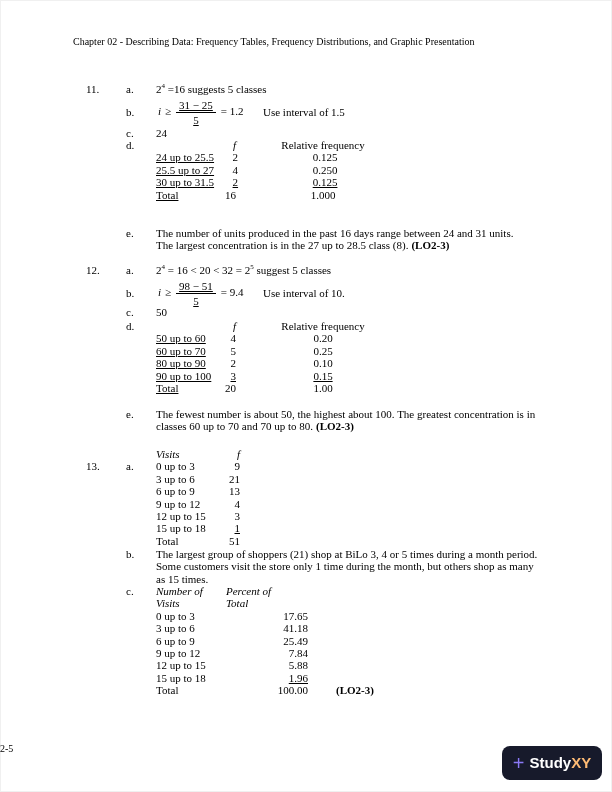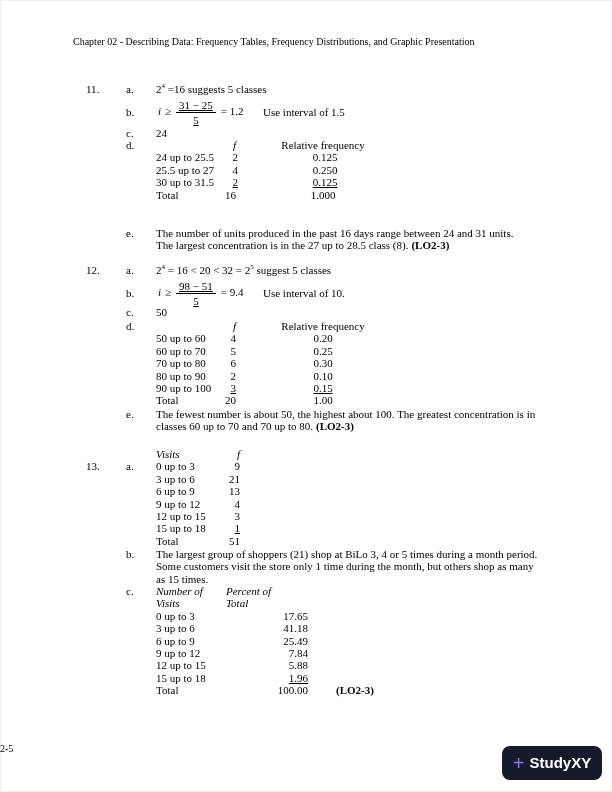--- a/index.html
+++ b/index.html
@@ -30,21 +30,21 @@
   
   .sec.eq { height: 32px; }
   .sec.eq .row { height: 32px; align-items: center; }
   .frac { display: inline-block; text-align: center; vertical-align: middle; margin: 0 3px; text-decoration: underline; }
   .frac .fnum { display: block; border-bottom: 1px solid #000; padding: 0 3px 1px; line-height: 12px; }
   .frac .fden { display: block; padding-top: 1px; line-height: 12px; }
   .eqpart { margin: 0 2px; }
   .note { position: absolute; left: 177px; top: 50%; transform: translateY(-50%); white-space: nowrap; }
 
   
-  .tc-class { flex: 0 0 56px; white-space: nowrap; }
+  .tc-class { flex: 0 0 56px; white-space: nowrap; text-decoration: underline; }
   .tc-f     { flex: 0 0 24px; text-align: right; white-space: nowrap; }
   .tc-rf    { flex: 0 0 130px; text-align: center; white-space: nowrap; padding-left: 22px; }
 
   
   .tc-v   { flex: 0 0 56px; white-space: nowrap; }
   .tc-f13 { flex: 0 0 28px; text-align: right; white-space: nowrap; }
 
   
   .tc-n { flex: 0 0 70px; white-space: nowrap; }
   .tc-p { flex: 0 0 82px; text-align: right; white-space: nowrap; }
@@ -60,21 +60,21 @@
     position: absolute; left: 502px; top: 746px;
     width: 100px; height: 34px;
     background: #171a2b;
     border-radius: 8px;
     display: flex; align-items: center; justify-content: center;
     font-family: "Liberation Sans", sans-serif;
     font-weight: bold; font-size: 15px; color: #ffffff;
     cursor: pointer;
   }
   .logo-plus { color: #8a79f5; font-size: 20px; font-weight: 400; margin-right: 5px; line-height: 20px; }
-  .logo-xy { color: #ffffff; }
+  .logo-xy { color: #fdba74; }
 </style>
 </head>
 <body>
 
 <div class="header">Chapter 02 - Describing Data: Frequency Tables, Frequency Distributions, and Graphic Presentation</div>
 
 <div class="sec" style="top:83px">
   <div class="row">
     <span class="col-num">11.</span>
     <span class="col-letter">a.</span>
@@ -185,25 +185,20 @@
       </div>
       <div class="row">
         <span class="tc-class">50 up to 60</span>
         <span class="tc-f">4</span>
         <span class="tc-rf">0.20</span>
       </div>
       <div class="row">
         <span class="tc-class">60 up to 70</span>
         <span class="tc-f">5</span>
         <span class="tc-rf">0.25</span>
-      </div>
-      <div class="row">
-        <span class="tc-class">70 up to 80</span>
-        <span class="tc-f">6</span>
-        <span class="tc-rf">0.30</span>
       </div>
       <div class="row">
         <span class="tc-class">80 up to 90</span>
         <span class="tc-f">2</span>
         <span class="tc-rf">0.10</span>
       </div>
       <div class="row">
         <span class="tc-class">90 up to 100</span>
         <span class="tc-f"><span class="ul">3</span></span>
         <span class="tc-rf"><span class="ul">0.15</span></span>

